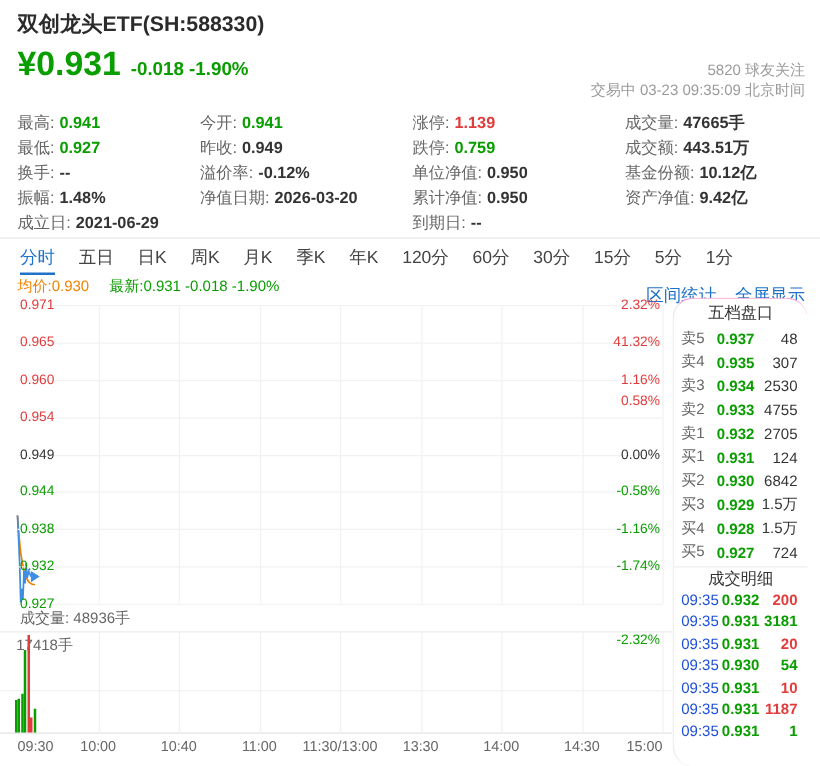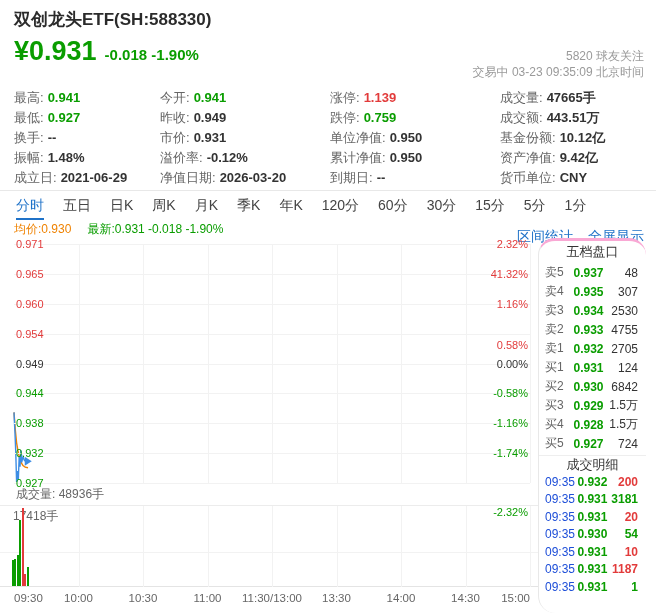--- a/index.html
+++ b/index.html
@@ -54,21 +54,21 @@
   .vol-bar { position:absolute; bottom:0; width:2px; }
   .vol-bar.green { background:#0a9d00; }
   .vol-bar.red { background:#e23b3b; }
   .vol-grid-mid { position:absolute; left:0; top:46px; width:538px; height:1px; background:#f2f2f2; }
 
   .x-axis { position:absolute; left:0; top:352px; width:538px; height:16px; }
   .x-lab { position:absolute; font-size:11.5px; color:#666; white-space:nowrap; }
 
   
   .side-panel { position:absolute; left:538px; top:238px; width:108px; height:375px;
-    border-left:1px solid #e8e8e8; border-top:3px solid #f9a8d4; background:#fff;border-radius:17px; }
+    border-left:1px solid #e8e8e8; border-top:1px solid #f9a8d4; background:#fff;border-radius:17px; }
   .panel-title { height:22px; line-height:22px; text-align:center; font-size:13px; color:#333; }
   .book-row { height:19px; display:flex; align-items:center; padding:0 8px 0 6px; font-size:12px; cursor:pointer; }
   .book-row .bl { color:#666; width:28px; }
   .book-row .bp { flex:1; text-align:center; font-weight:bold; }
   .book-row .bv { width:34px; text-align:right; color:#333; }
   .trans-title { height:18px; line-height:18px; text-align:center; font-size:13px; color:#333;
     border-top:1px solid #eee; margin-top:2px; }
   .trans-row { height:17.5px; display:flex; align-items:center; padding:0 8px 0 6px; font-size:12px; }
   .trans-row .tt { color:#1d4ed8; width:34px; }
   .trans-row .tp { flex:1; text-align:center; font-weight:bold; }
@@ -95,37 +95,35 @@
       <div class="stat-col" style="left: 14px;">
         <div class="stat-row"><span class="lbl">最高:</span><span class="val green">0.941</span></div>
         <div class="stat-row"><span class="lbl">最低:</span><span class="val green">0.927</span></div>
         <div class="stat-row"><span class="lbl">换手:</span><span class="val dark">--</span></div>
         <div class="stat-row"><span class="lbl">振幅:</span><span class="val dark">1.48%</span></div>
         <div class="stat-row"><span class="lbl">成立日:</span><span class="val dark">2021-06-29</span></div>
       </div>
       <div class="stat-col" style="left: 160px;">
         <div class="stat-row"><span class="lbl">今开:</span><span class="val green">0.941</span></div>
         <div class="stat-row"><span class="lbl">昨收:</span><span class="val dark">0.949</span></div>
-        <div class="stat-row"><span class="lbl">市价:</span><span class="val dark">0.931</span></div>
         <div class="stat-row"><span class="lbl">溢价率:</span><span class="val dark">-0.12%</span></div>
         <div class="stat-row"><span class="lbl">净值日期:</span><span class="val dark">2026-03-20</span></div>
       </div>
       <div class="stat-col" style="left: 330px;">
         <div class="stat-row"><span class="lbl">涨停:</span><span class="val red">1.139</span></div>
         <div class="stat-row"><span class="lbl">跌停:</span><span class="val green">0.759</span></div>
         <div class="stat-row"><span class="lbl">单位净值:</span><span class="val dark">0.950</span></div>
         <div class="stat-row"><span class="lbl">累计净值:</span><span class="val dark">0.950</span></div>
         <div class="stat-row"><span class="lbl">到期日:</span><span class="val dark">--</span></div>
       </div>
       <div class="stat-col" style="left: 500px;">
         <div class="stat-row"><span class="lbl">成交量:</span><span class="val dark">47665手</span></div>
         <div class="stat-row"><span class="lbl">成交额:</span><span class="val dark">443.51万</span></div>
         <div class="stat-row"><span class="lbl">基金份额:</span><span class="val dark">10.12亿</span></div>
         <div class="stat-row"><span class="lbl">资产净值:</span><span class="val dark">9.42亿</span></div>
-        <div class="stat-row"><span class="lbl">货币单位:</span><span class="val dark">CNY</span></div>
       </div>
     </div>
 
   <div class="tabbar" id="tabs">
       <span class="tab active">分时</span>
       <span class="tab">五日</span>
       <span class="tab">日K</span>
       <span class="tab">周K</span>
       <span class="tab">月K</span>
       <span class="tab">季K</span>
@@ -172,40 +170,40 @@
         <div class="vol-bar green" style="left: 14px; height: 27.3px;"></div>
         <div class="vol-bar green" style="left: 16.5px; height: 31.2px;"></div>
         <div class="vol-bar green" style="left: 19px; height: 66.3px;"></div>
         <div class="vol-bar red" style="left: 21.5px; height: 78px;"></div>
         <div class="vol-bar red" style="left: 24px; height: 11.7px;"></div>
         <div class="vol-bar green" style="left: 26.5px; height: 19.5px;"></div>
       </div>
     <div class="x-axis" id="x-axis">
         <span class="x-lab" style="left: 14px; top: 2px;">09:30</span>
         <span class="x-lab" style="left: 78.5px; transform: translateX(-50%); top: 2px;">10:00</span>
-        <span class="x-lab" style="left: 143px; transform: translateX(-50%); top: 2px;">10:30</span>
+        <span class="x-lab" style="left: 143px; transform: translateX(-50%); top: 2px;">10:40</span>
         <span class="x-lab" style="left: 207.5px; transform: translateX(-50%); top: 2px;">11:00</span>
         <span class="x-lab" style="left: 272px; transform: translateX(-50%); top: 2px;">11:30/13:00</span>
         <span class="x-lab" style="left: 336.5px; transform: translateX(-50%); top: 2px;">13:30</span>
         <span class="x-lab" style="left: 401px; transform: translateX(-50%); top: 2px;">14:00</span>
         <span class="x-lab" style="left: 465.5px; transform: translateX(-50%); top: 2px;">14:30</span>
         <span class="x-lab" style="right: 8px; top: 2px;">15:00</span>
       </div>
   <div class="grid-h" style="top: 6px;"></div>
       <div class="ylab left red" style="top: 0px;">0.971</div>
       <div class="ylab right red" style="top: 0px;">2.32%</div>
       <div class="grid-h" style="top: 35.875px;"></div>
       <div class="ylab left red" style="top: 29.875px;">0.965</div>
       <div class="ylab right red" style="top: 29.875px;">41.32%</div>
       <div class="grid-h" style="top: 65.75px;"></div>
       <div class="ylab left red" style="top: 59.75px;">0.960</div>
       <div class="ylab right red" style="top: 59.75px;">1.16%</div>
       <div class="grid-h" style="top: 95.625px;"></div>
       <div class="ylab left red" style="top: 89.625px;">0.954</div>
-      <div class="ylab right red" style="top: 101px;">0.58%</div>
+      <div class="ylab right red" style="top: 77px;">0.58%</div>
       <div class="grid-h" style="top: 125.5px;"></div>
       <div class="ylab left dark" style="top: 119.5px;">0.949</div>
       <div class="ylab right dark" style="top: 119.5px;">0.00%</div>
       <div class="grid-h" style="top: 155.375px;"></div>
       <div class="ylab left green" style="top: 149.375px;">0.944</div>
       <div class="ylab right green" style="top: 149.375px;">-0.58%</div>
       <div class="grid-h" style="top: 185.25px;"></div>
       <div class="ylab left green" style="top: 179.25px;">0.938</div>
       <div class="ylab right green" style="top: 179.25px;">-1.16%</div>
       <div class="grid-h" style="top: 215.125px;"></div>

